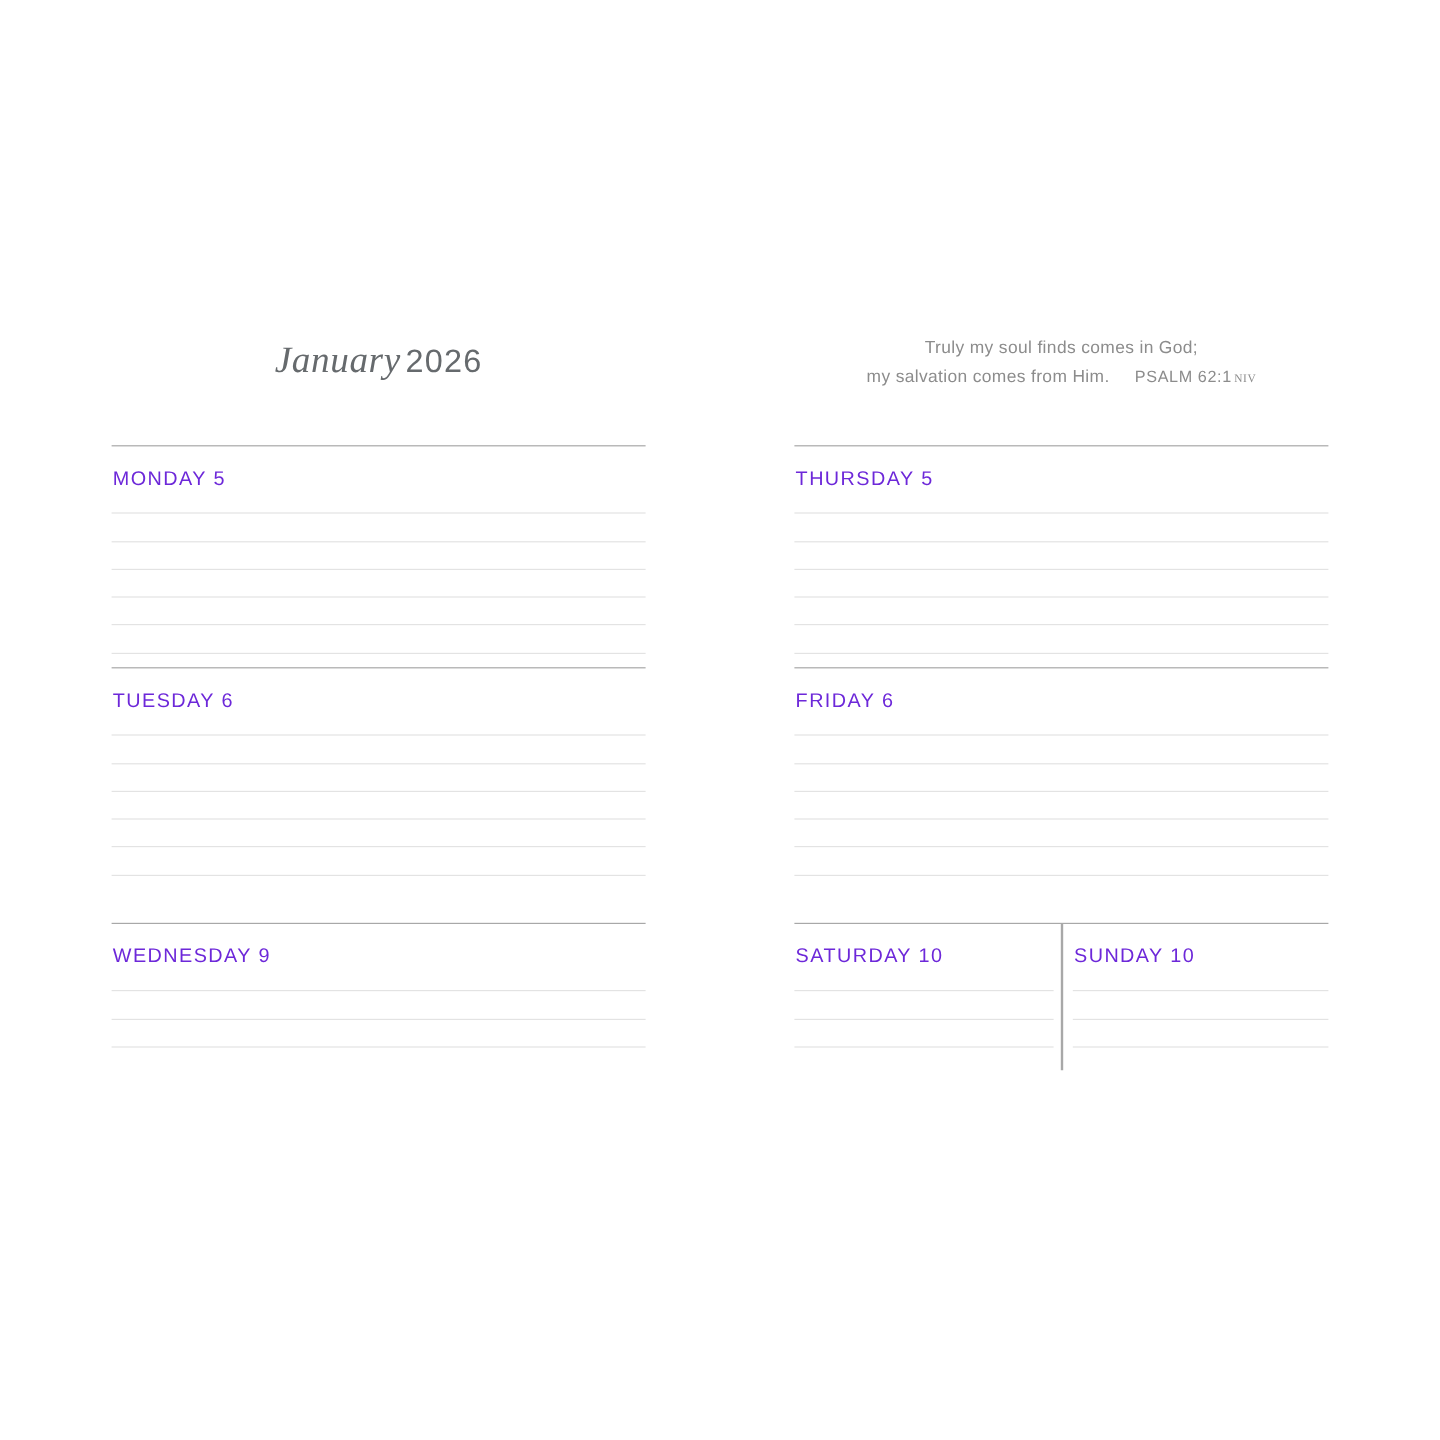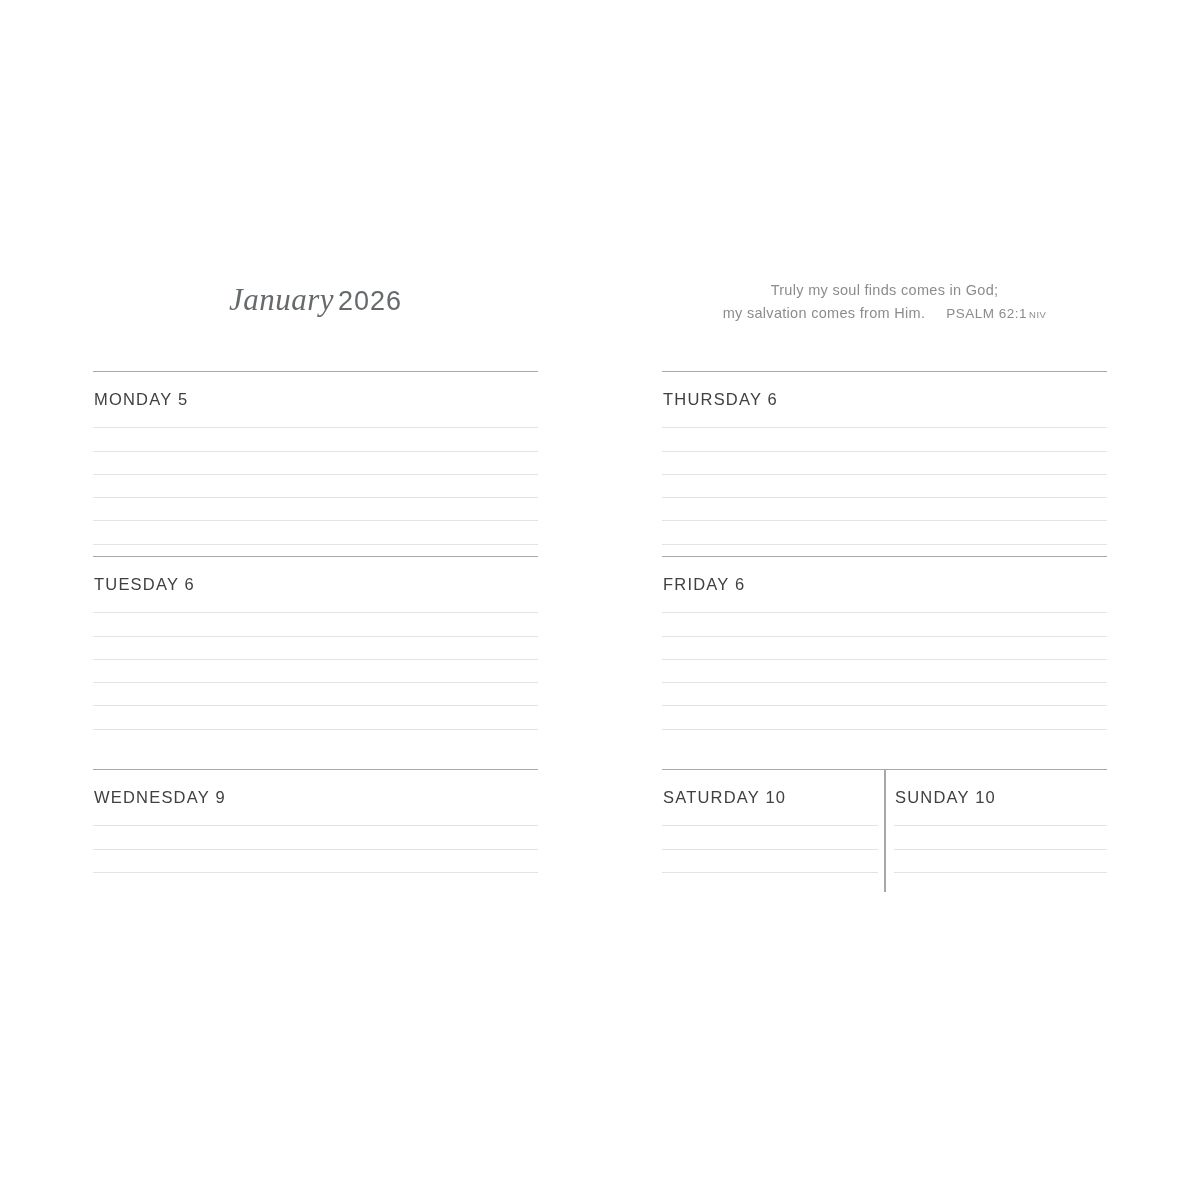--- a/index.html
+++ b/index.html
@@ -52,36 +52,37 @@
   }
   .verse-ref {
     font-size: 13.5px;
     letter-spacing: 0.5px;
     margin-left: 21px;
   }
   .verse-niv {
     font-size: 9.5px;
     letter-spacing: 0.5px;
     margin-left: 2px;
+    font-family: Liberation Serif, serif;
   }
 
   
   .day {
     position: absolute;
     width: 445px;
     border-top: 1.5px solid #a8a8a8;
     box-sizing: border-box;
   }
   .day-label {
     position: absolute;
     left: 1px;
     top: 18px;
     font-size: 16.5px;
     letter-spacing: 1.2px;
-    color: #404040;
+    color: #6d28d9;
     white-space: nowrap;
   }
   .rules {
     position: absolute;
     left: 0;
     right: 0;
     top: 33px;
   }
   .rule {
     height: 22.3px;
@@ -163,21 +164,21 @@
       <div class="rule"></div>
       <div class="rule"></div>
       <div class="rule"></div>
       <div class="rule"></div>
       <div class="rule"></div>
       <div class="rule"></div>
     </div>
   </section>
 
   <section class="day day-thursday col-right">
-    <div class="day-label">THURSDAY 6</div>
+    <div class="day-label">THURSDAY 5</div>
     <div class="rules">
       <div class="rule"></div>
       <div class="rule"></div>
       <div class="rule"></div>
       <div class="rule"></div>
       <div class="rule"></div>
       <div class="rule"></div>
     </div>
   </section>
 

